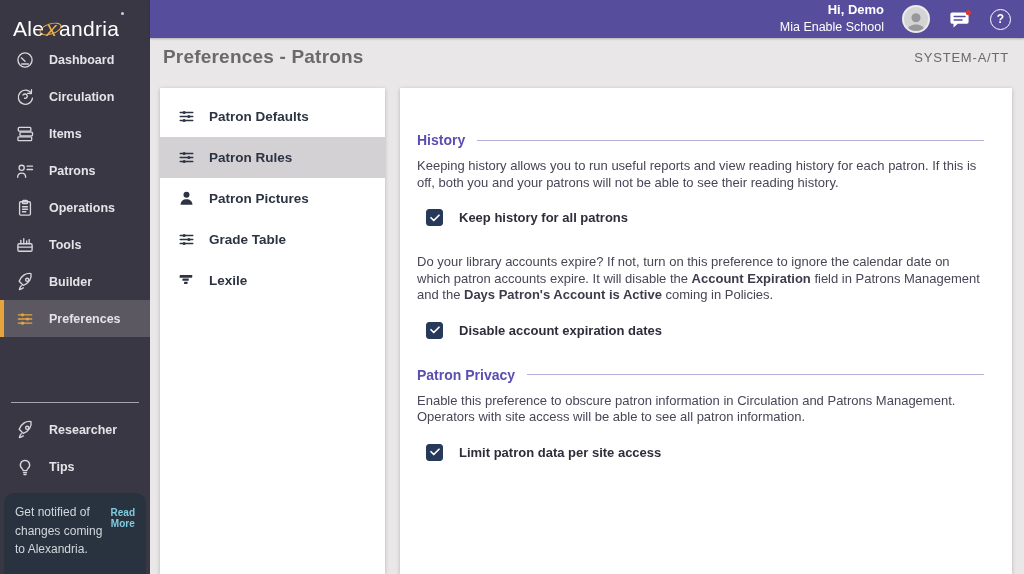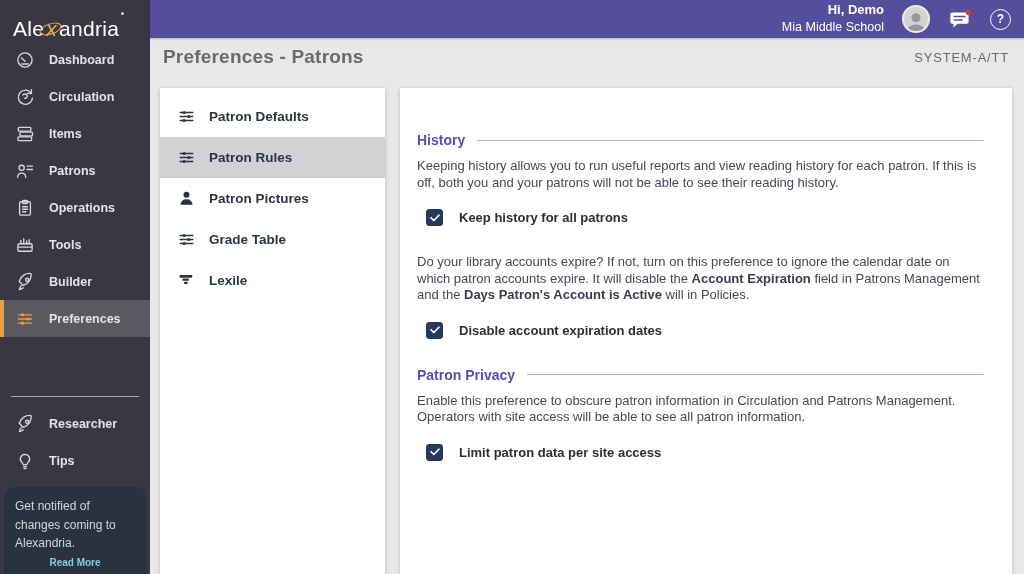--- a/index.html
+++ b/index.html
@@ -17,21 +17,21 @@
 
   .nav-item { height: 37px; flex: none; display: flex; align-items: center; gap: 14px; padding-left: 11px; border-left: 4px solid transparent; font-size: 12.5px; font-weight: 700; color: #e4e3e7; cursor: pointer; }
   .nav-item .ico { width: 20px; height: 20px; flex: none; color: #d8d7dd; display: flex; align-items: center; justify-content: center; }
   .nav-item .ico svg { width: 20px; height: 20px; }
   .nav-item.selected { background: #5b5862; border-left-color: #e8a33d; }
   .nav-item.selected .ico { color: #e8a33d; }
 
   .side-spacer { flex: 1; }
   .side-divider { height: 1px; flex: none; background: #c9cbd1; opacity: .75; margin: 0 11px 8px; }
 
-  .notice { flex: 1; margin: 8px 4px 0; background: #29333f; border-radius: 10px 10px 0 0; padding: 10px 11px 6px; display: flex; flex-direction: column; }
+  .notice { flex: 1; margin: 8px 4px 0; background: #29333f; border-radius: 10px 10px 0 0; padding: 10px 11px 6px; display: flex; flex-direction: row; }
   .notice-text { font-size: 12px; line-height: 1.55; color: #d3d6dc; }
   .notice-link { margin-top: 4px; text-align: center; font-size: 10px; font-weight: 700; color: #7fcbe0; cursor: pointer; }
 
   
   .main { flex: 1; min-width: 0; display: flex; flex-direction: column; background: #e9e7e8; }
 
   .topbar { height: 38px; flex: none; background: #564d9c; display: flex; align-items: center; justify-content: flex-end; gap: 18px; padding: 0 13px; box-shadow: 0 1px 2px rgba(0,0,0,.25); }
   .greeting { text-align: right; color: #fff; line-height: 1.3; }
   .greeting-hi { font-size: 13px; font-weight: 700; }
   .greeting-site { font-size: 12.5px; font-weight: 400; }
@@ -207,21 +207,21 @@
       <div class="notice-text">Get notified of changes coming to Alexandria.</div>
       <div class="notice-link">Read More</div>
     </div>
   </aside>
 
   <div class="main">
 
     <header class="topbar">
       <div class="greeting">
         <div class="greeting-hi">Hi, Demo</div>
-        <div class="greeting-site">Mia Middle School</div>
+        <div class="greeting-site">Mia Enable School</div>
       </div>
       <div class="avatar">
         <svg viewBox="0 0 24 24" fill="#98989c">
             <circle cx="12" cy="9" r="4.2"></circle>
             <path d="M3 23c.5-5.2 4-7.8 9-7.8s8.5 2.6 9 7.8z"></path>
           </svg>
       </div>
       <div class="chat">
         <svg viewBox="0 0 24 24">
             <path d="M4 4.5h15a1.6 1.6 0 0 1 1.6 1.6v8a1.6 1.6 0 0 1-1.6 1.6h-9.2L5.5 19.5v-3.8H4a1.6 1.6 0 0 1-1.6-1.6v-8A1.6 1.6 0 0 1 4 4.5z" fill="#ffffff"></path>
@@ -313,21 +313,21 @@
             <span class="checkbox checked">
               <svg viewBox="0 0 24 24" fill="none" stroke="#ffffff" stroke-width="3.4" stroke-linecap="round" stroke-linejoin="round">
                   <polyline points="20 6.5 9.5 17 4 11.5"></polyline>
                 </svg>
             </span>
             <span class="cb-label">Keep history for all patrons</span>
           </div>
         </div>
 
         <div class="section">
-          <p class="sec-desc"><span>Do your library accounts expire? If not, turn on this preference to ignore the calendar date on which patron accounts expire. It will disable the </span><b>Account Expiration</b><span> field in Patrons Management and the </span><b>Days Patron's Account is Active</b><span> will in Policies.</span></p>
+          <p class="sec-desc"><span>Do your library accounts expire? If not, turn on this preference to ignore the calendar date on which patron accounts expire. It will disable the </span><b>Account Expiration</b><span> field in Patrons Management and the </span><b>Days Patron's Account is Active</b><span> coming in Policies.</span></p>
           <div class="cb-row">
             <span class="checkbox checked">
               <svg viewBox="0 0 24 24" fill="none" stroke="#ffffff" stroke-width="3.4" stroke-linecap="round" stroke-linejoin="round">
                   <polyline points="20 6.5 9.5 17 4 11.5"></polyline>
                 </svg>
             </span>
             <span class="cb-label">Disable account expiration dates</span>
           </div>
         </div>
 

